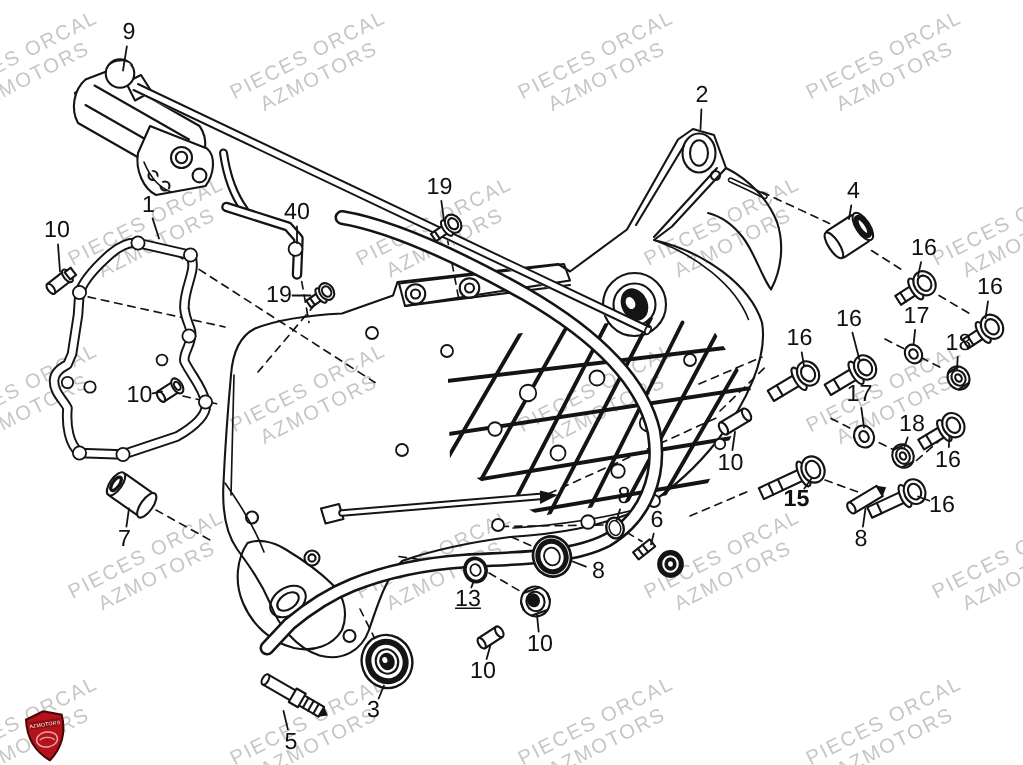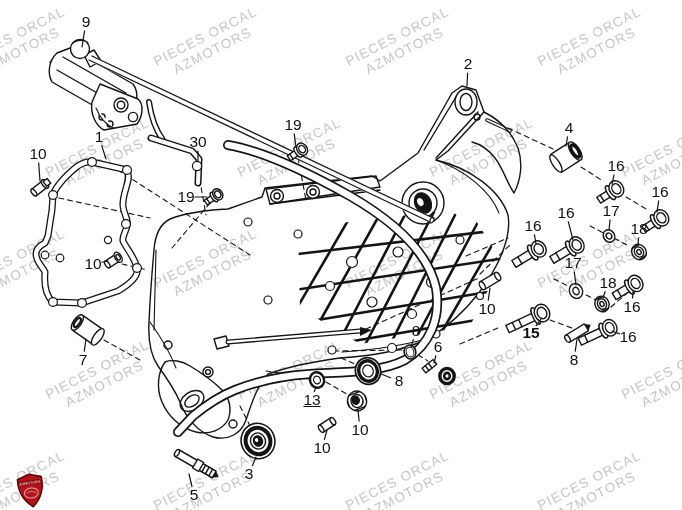--- a/index.html
+++ b/index.html
@@ -545,21 +545,21 @@
         <line x1="191.91541525424563" y1="486.2447440678317" x2="189" y2="474"></line>
       </g>
   </svg>
 
   <div id="callout-layer">
       <span class="callout" style="left: 86px; top: 22px;">9</span>
       <span class="callout" style="left: 468px; top: 64px;">2</span>
       <span class="callout" style="left: 293px; top: 125px;">19</span>
       <span class="callout" style="left: 99px; top: 137px;">1</span>
       <span class="callout" style="left: 38px; top: 154px;">10</span>
-      <span class="callout" style="left: 198px; top: 142px;">30</span>
+      <span class="callout" style="left: 198px; top: 142px;">40</span>
       <span class="callout" style="left: 186px; top: 197px;">19</span>
       <span class="callout" style="left: 569px; top: 128px;">4</span>
       <span class="callout" style="left: 616px; top: 166px;">16</span>
       <span class="callout" style="left: 660px; top: 192px;">16</span>
       <span class="callout" style="left: 611px; top: 211px;">17</span>
       <span class="callout" style="left: 566px; top: 213px;">16</span>
       <span class="callout" style="left: 533px; top: 226px;">16</span>
       <span class="callout" style="left: 639px; top: 229px;">18</span>
       <span class="callout" style="left: 93px; top: 264px;">10</span>
       <span class="callout" style="left: 573px; top: 263px;">17</span>

